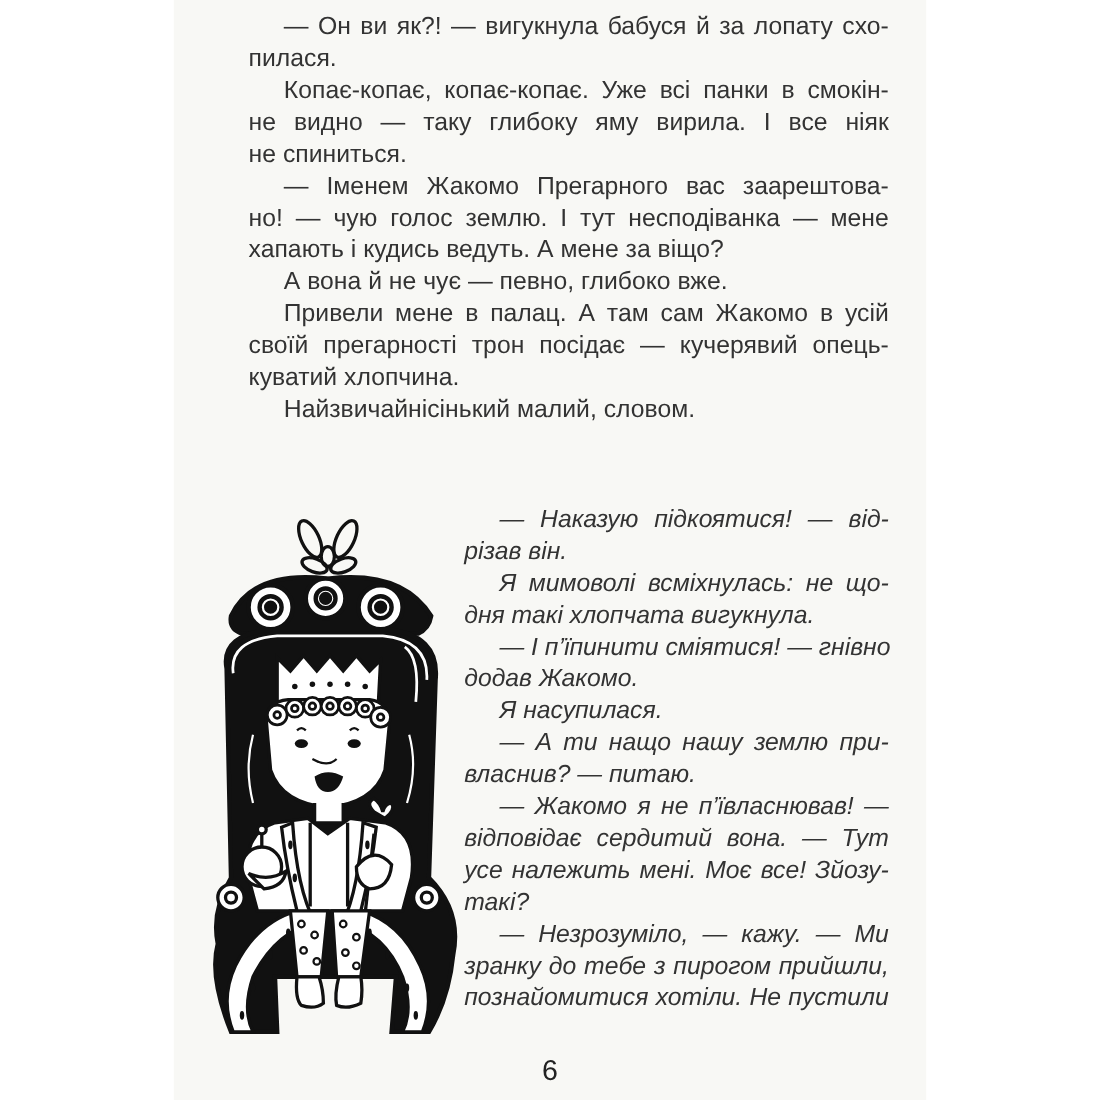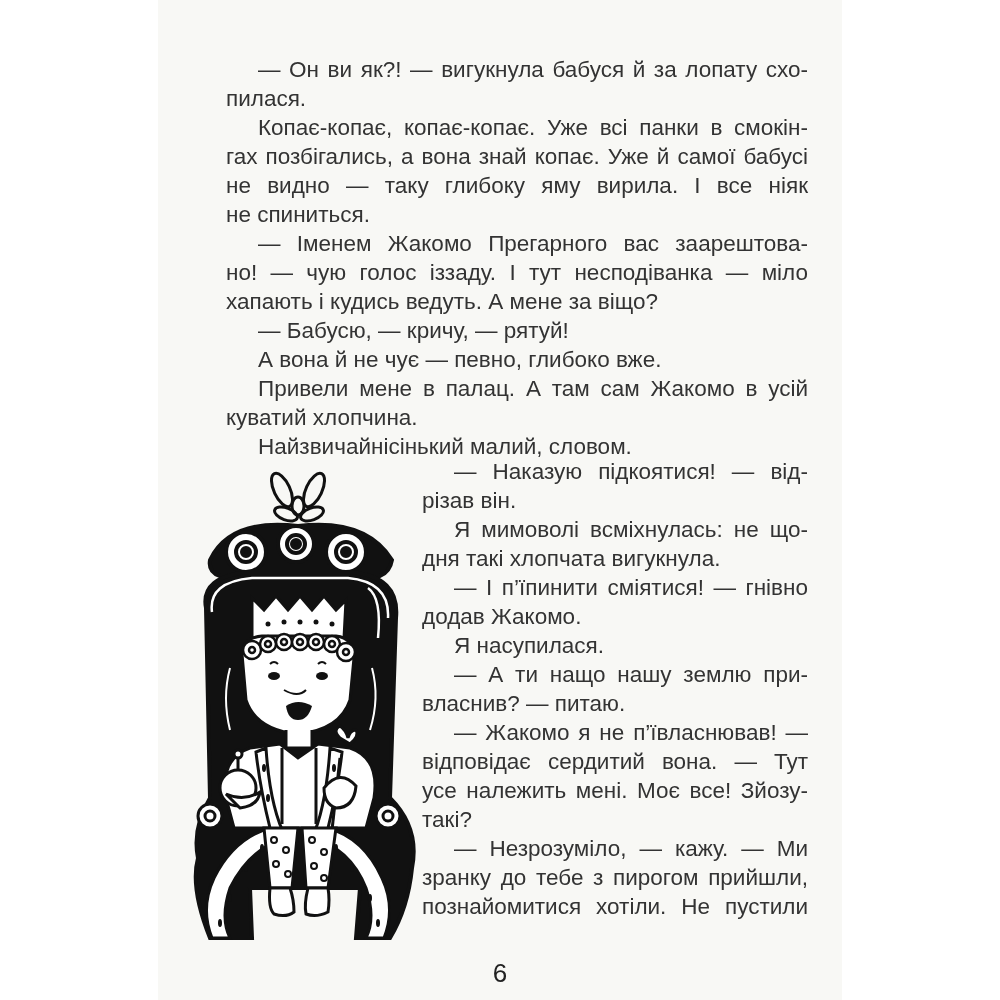--- a/index.html
+++ b/index.html
@@ -10,22 +10,22 @@
   }
   .page {
     position: absolute; left: 158px; top: 0; width: 684px; height: 1000px;
     background: #f8f8f5;
   }
   .text-block {
     position: absolute; color: #333333;
     font-size: 22.5px; line-height: 29px;
     text-align: justify;
   }
-  #top-block { left: 68px; top: 9px; width: 582px; margin-top: 46px; }
-  #side-block { left: 264px; top: 457px; width: 386px; }
+  #top-block { left: 68px; top: 9px; width: 582px; }
+  #side-block { left: 264px; top: 457px; width: 386px; font-style: italic; }
   .line {
     display: block; text-align: justify; text-align-last: justify;
     white-space: nowrap; overflow: visible;
   }
   .line.last { text-align-last: left; }
   .line.indent { padding-left: 32px; }
   .page-number {
     position: absolute; left: 0; width: 100%; top: 958px;
     text-align: center; color: #222; font-size: 26px; line-height: 30px;
   }
@@ -33,29 +33,28 @@
 </style>
 </head>
 <body>
 
 <div class="page">
 
   <div class="text-block" id="top-block">
       <span class="line indent">— Он ви як?! — вигукнула бабуся й за лопату схо-</span>
       <span class="line last">пилася.</span>
       <span class="line indent">Копає-копає, копає-копає. Уже всі панки в смокін-</span>
-      <span class="line">гах позбігались, а вона знай копає. Уже й самої бабусі</span>
       <span class="line">не видно — таку глибоку яму вирила. І все ніяк</span>
       <span class="line last">не спиниться.</span>
       <span class="line indent">— Іменем Жакомо Прегарного вас заарештова-</span>
-      <span class="line">но! — чую голос іззаду. І тут несподіванка — міло</span>
+      <span class="line">но! — чую голос землю. І тут несподіванка — мене</span>
       <span class="line last">хапають і кудись ведуть. А мене за віщо?</span>
-      <span class="line indent last">— Бабусю, — кричу, — рятуй!</span>
       <span class="line indent last">А вона й не чує — певно, глибоко вже.</span>
       <span class="line indent">Привели мене в палац. А там сам Жакомо в усій</span>
+      <span class="line">своїй прегарності трон посідає — кучерявий опець-</span>
       <span class="line last">куватий хлопчина.</span>
       <span class="line indent last">Найзвичайнісінький малий, словом.</span>
     </div>
 
   <div class="illustration">
     <svg width="236" height="480" viewBox="0 0 236 480">
       <g fill="none" stroke="#111" stroke-width="3" stroke-linecap="round" stroke-linejoin="round">
 
         <ellipse cx="92" cy="22" rx="8" ry="18" transform="rotate(-25 92 22)"></ellipse>
         <ellipse cx="124" cy="22" rx="8" ry="18" transform="rotate(25 124 22)"></ellipse>

